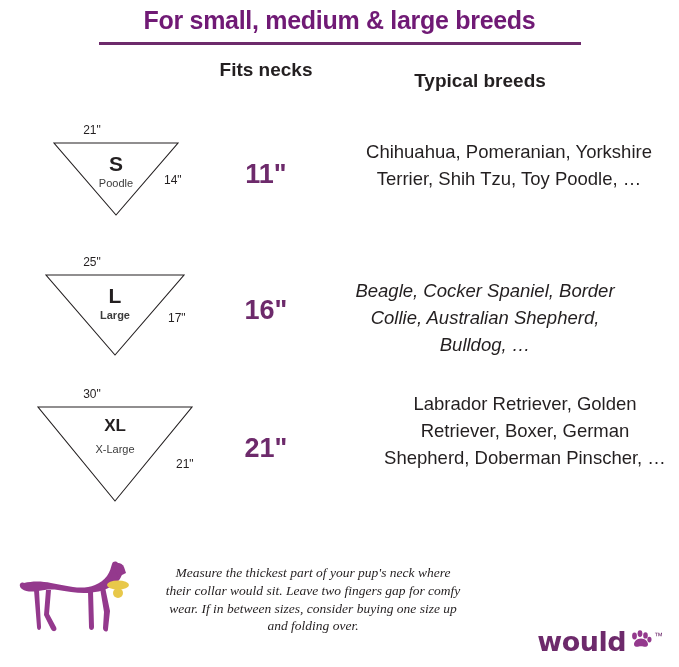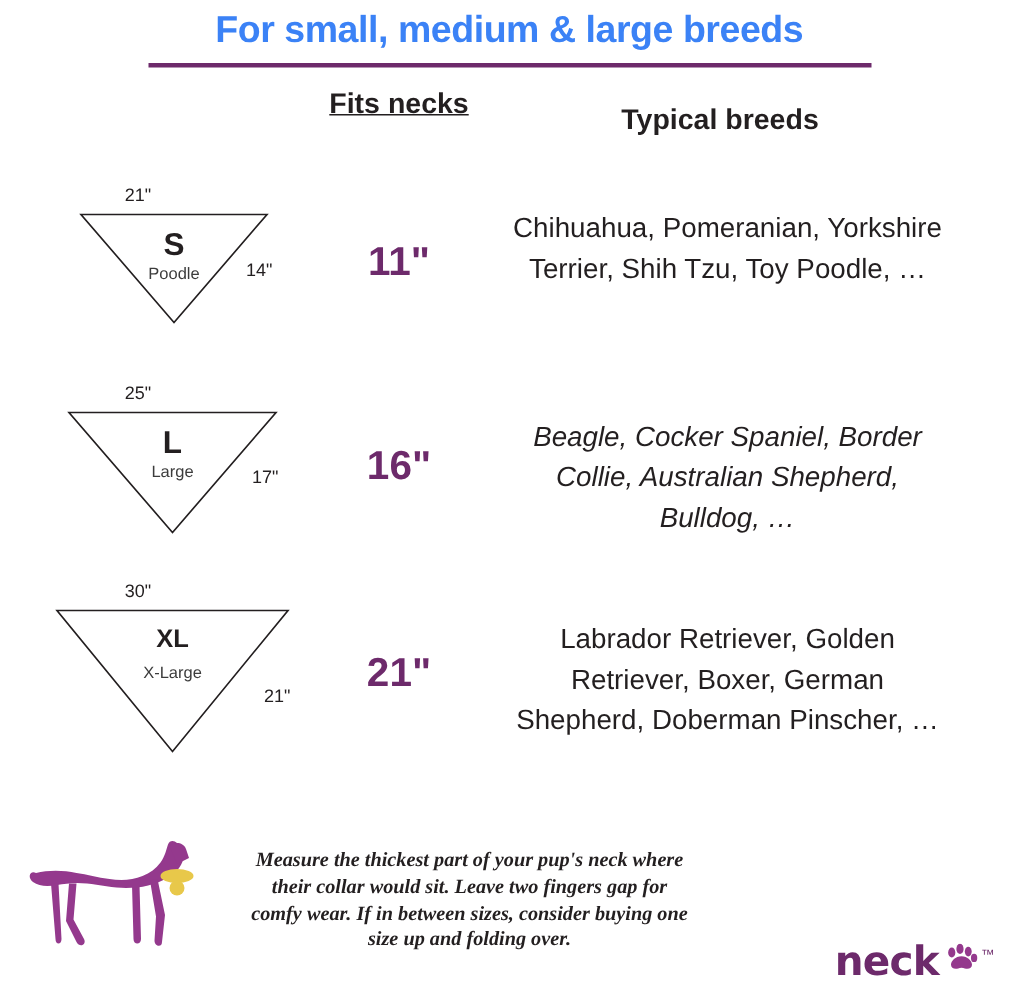--- a/index.html
+++ b/index.html
@@ -19,21 +19,21 @@
     position: relative;
     width: 679px;
     height: 667px;
   }
 
   
   .title {
     text-align: center;
     font-size: 25px;
     font-weight: bold;
-    color: #3b82f6;
+    color: #701a75;
     letter-spacing: -0.3px;
     padding-top: 6px;
   }
   .title-rule {
     width: 482px;
     height: 3px;
     background: #6d2a6b;
     margin: 7px auto 0 auto;
   }
 
@@ -48,21 +48,20 @@
     text-align: center;
     font-size: 19px;
     font-weight: bold;
     color: #231f20;
     line-height: 1.18;
   }
   .col-head.fits {
     left: 196px;
     top: 0;
     width: 140px;
-    text-decoration: underline;
   }
   .col-head.breeds {
     left: 346px;
     top: 11px;
     width: 268px;
   }
 
   
   .rows {
     position: relative;
@@ -146,23 +145,23 @@
   
   .breeds-cell {
     position: absolute;
     left: 340px;
     width: 290px;
     text-align: center;
     font-size: 18.5px;
     color: #231f20;
     line-height: 1.45;
   }
-  .breeds-cell.r1 { top: 18px; }
+  .breeds-cell.r1 { top: 18px; margin-left: 24px; }
   .breeds-cell.r2 { top: 25px; font-style: italic; }
-  .breeds-cell.r3 { top: 28px; }
+  .breeds-cell.r3 { top: 6px; margin-left: 40px; }
 
   
   .footer {
     position: absolute;
     left: 0;
     bottom: 0;
     width: 679px;
     height: 122px;
   }
   .dog {
@@ -174,21 +173,20 @@
     position: absolute;
     left: 163px;
     top: 19px;
     width: 300px;
     font-family: "Liberation Serif", serif;
     font-style: italic;
     font-size: 13.5px;
     line-height: 1.32;
     color: #231f20;
     text-align: center;
-    font-weight: bold;
   }
   .brand {
     position: absolute;
     right: 16px;
     bottom: 12px;
     display: flex;
     align-items: flex-end;
   }
   .brand-name {
     font-family: "DejaVu Sans", sans-serif;
@@ -243,21 +241,21 @@
     </div>
 
     <div class="row">
       <div class="tri-cell">
         <div class="dim-top" style="top:2px;">25"</div>
         <div class="tri-wrap" style="left:18px; top:18px; width:150px; height:86px;">
           <svg class="tri-svg" width="150" height="88" viewBox="0 0 150 88">
             <polygon points="6,4 144,4 75,84" fill="#ffffff" stroke="#231f20" stroke-width="1.1"></polygon>
           </svg>
           <div class="size-label" style="width:150px;">L</div>
-          <div class="size-sub" style="width:150px;">Large</div>
+          <div class="size-sub" style="width:150px;font-weight:bold;">Large</div>
         </div>
         <div class="dim-side" style="left:146px; top:58px;">17"</div>
       </div>
       <div class="neck r2">16"</div>
       <div class="breeds-cell r2">Beagle, Cocker Spaniel, Border Collie, Australian Shepherd, Bulldog, …</div>
     </div>
 
     <div class="row" style="height:142px;">
       <div class="tri-cell" style="height:142px;">
         <div class="dim-top" style="top:2px;">30"</div>
@@ -290,21 +288,21 @@
         <path fill="#94398d" d="M82,29 L87,28 L92,52 L90,70 C90,74 85,73 85,69 L86,53 Z"></path>
         <path fill="#94398d" d="M95,6 C98,3 104,3 106,8 L108,14 L100,18 Z"></path>
         <ellipse fill="#e8c84a" cx="100" cy="26" rx="11" ry="4.6"></ellipse>
         <circle fill="#e8c84a" cx="100" cy="34" r="5"></circle>
       </svg>
     </div>
 
     <div class="footnote">Measure the thickest part of your pup's neck where their collar would sit. Leave two fingers gap for comfy wear. If in between sizes, consider buying one size up and folding over.</div>
 
     <div class="brand">
-      <span class="brand-name">neck</span>
+      <span class="brand-name">would</span>
       <span class="brand-mark">
         <svg width="22" height="18" viewBox="0 0 22 18">
           <ellipse fill="#94398d" cx="4.5" cy="6" rx="2.4" ry="3.4"></ellipse>
           <ellipse fill="#94398d" cx="10" cy="3.6" rx="2.4" ry="3.4"></ellipse>
           <ellipse fill="#94398d" cx="15.5" cy="5.4" rx="2.3" ry="3.2"></ellipse>
           <ellipse fill="#94398d" cx="19.4" cy="9.6" rx="2.1" ry="2.8"></ellipse>
           <path fill="#94398d" d="M11,8.5 C15,8.5 18,11.6 18,14.2 C18,16.4 15.6,17.4 13.2,16.6 C11.8,16.1 10.2,16.1 8.8,16.6 C6.4,17.4 4,16.4 4,14.2 C4,11.6 7,8.5 11,8.5 Z"></path>
         </svg>
       </span>
       <span class="brand-tm">™</span>

